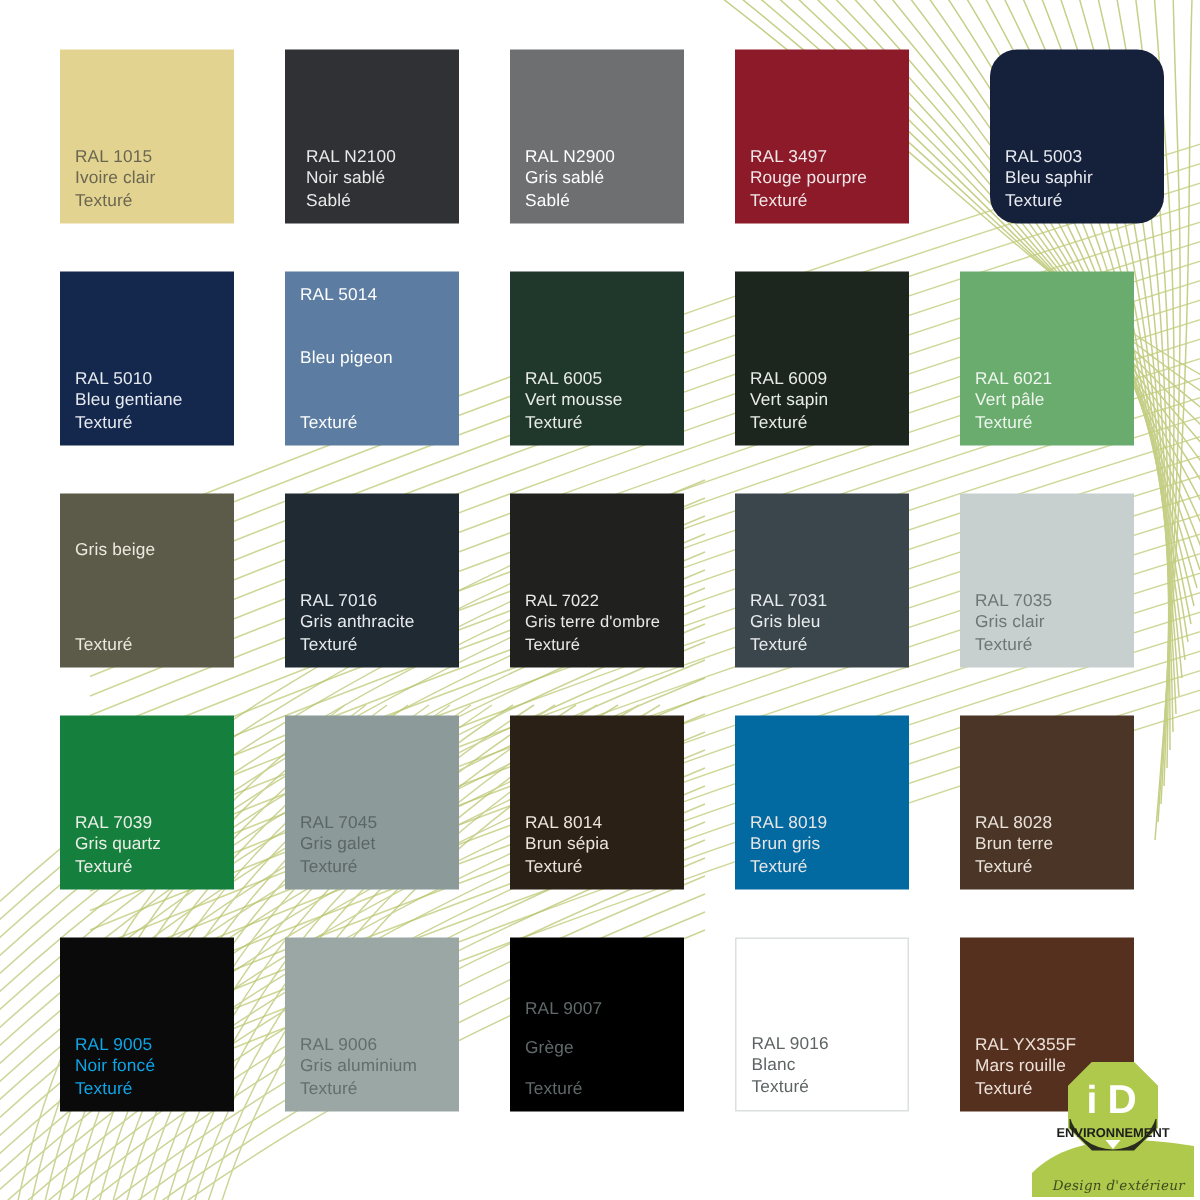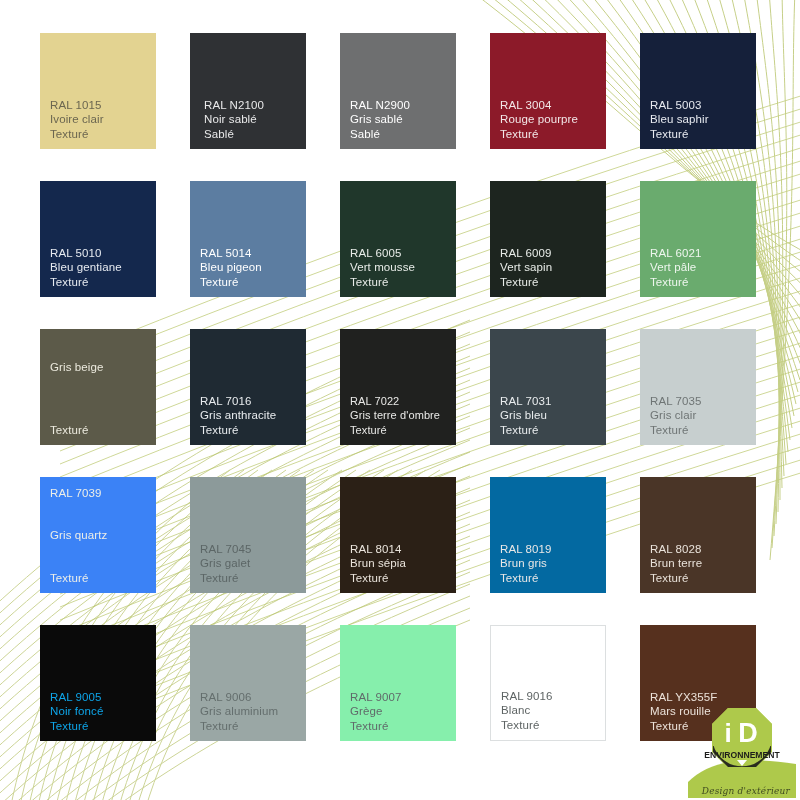--- a/index.html
+++ b/index.html
@@ -183,35 +183,35 @@
       <div class="code">RAL N2100</div>
       <div class="name">Noir sablé</div>
       <div class="finish">Sablé</div>
     </div>
     <div class="swatch" style="left: 340px; top: 33px; background: rgb(110, 111, 112); color: rgb(255, 255, 255);">
       <div class="code">RAL N2900</div>
       <div class="name">Gris sablé</div>
       <div class="finish">Sablé</div>
     </div>
     <div class="swatch" style="left: 490px; top: 33px; background: rgb(140, 26, 41); color: rgb(242, 231, 232);">
-      <div class="code">RAL 3004</div>
+      <div class="code">RAL 3497</div>
       <div class="name">Rouge pourpre</div>
       <div class="finish">Texturé</div>
     </div>
-    <div class="swatch" style="left: 640px; top: 33px; background: rgb(21, 32, 58); color: rgb(231, 234, 240);">
+    <div class="swatch" style="left: 660px; top: 33px; background: rgb(21, 32, 58); color: rgb(231, 234, 240); border-radius: 18px;">
       <div class="code">RAL 5003</div>
       <div class="name">Bleu saphir</div>
       <div class="finish">Texturé</div>
     </div>
     <div class="swatch" style="left: 40px; top: 181px; background: rgb(20, 40, 77); color: rgb(230, 234, 240);">
       <div class="code">RAL 5010</div>
       <div class="name">Bleu gentiane</div>
       <div class="finish">Texturé</div>
     </div>
-    <div class="swatch" style="left: 190px; top: 181px; background: rgb(92, 125, 161); color: rgb(255, 255, 255);">
+    <div class="swatch" style="left: 190px; top: 181px; background: rgb(92, 125, 161); color: rgb(255, 255, 255); gap: 28px;">
       <div class="code">RAL 5014</div>
       <div class="name">Bleu pigeon</div>
       <div class="finish">Texturé</div>
     </div>
     <div class="swatch" style="left: 340px; top: 181px; background: rgb(32, 55, 43); color: rgb(232, 236, 232);">
       <div class="code">RAL 6005</div>
       <div class="name">Vert mousse</div>
       <div class="finish">Texturé</div>
     </div>
     <div class="swatch" style="left: 490px; top: 181px; background: rgb(29, 37, 31); color: rgb(232, 236, 232);">
@@ -242,21 +242,21 @@
     <div class="swatch" style="left: 490px; top: 329px; background: rgb(59, 70, 76); color: rgb(233, 236, 238);">
       <div class="code">RAL 7031</div>
       <div class="name">Gris bleu</div>
       <div class="finish">Texturé</div>
     </div>
     <div class="swatch" style="left: 640px; top: 329px; background: rgb(199, 207, 207); color: rgb(111, 117, 117);">
       <div class="code">RAL 7035</div>
       <div class="name">Gris clair</div>
       <div class="finish">Texturé</div>
     </div>
-    <div class="swatch" style="left: 40px; top: 477px; background: #3b82f6; color: rgb(236, 238, 232); gap: 28px;">
+    <div class="swatch" style="left: 40px; top: 477px; background: #15803d; color: rgb(236, 238, 232);">
       <div class="code">RAL 7039</div>
       <div class="name">Gris quartz</div>
       <div class="finish">Texturé</div>
     </div>
     <div class="swatch" style="left: 190px; top: 477px; background: rgb(140, 154, 154); color: rgb(92, 102, 102);">
       <div class="code">RAL 7045</div>
       <div class="name">Gris galet</div>
       <div class="finish">Texturé</div>
     </div>
     <div class="swatch" style="left: 340px; top: 477px; background: rgb(43, 32, 22); color: rgb(234, 228, 220);">
@@ -277,21 +277,21 @@
     <div class="swatch" style="left: 40px; top: 625px; background: rgb(10, 10, 10); color: #0ea5e9;">
       <div class="code">RAL 9005</div>
       <div class="name">Noir foncé</div>
       <div class="finish">Texturé</div>
     </div>
     <div class="swatch" style="left: 190px; top: 625px; background: rgb(154, 167, 165); color: rgb(100, 110, 109);">
       <div class="code">RAL 9006</div>
       <div class="name">Gris aluminium</div>
       <div class="finish">Texturé</div>
     </div>
-    <div class="swatch" style="left: 340px; top: 625px; background: #86efac; color: rgb(96, 106, 106);">
+    <div class="swatch" style="left: 340px; top: 625px; background: #000000; color: rgb(96, 106, 106); gap: 12px;">
       <div class="code">RAL 9007</div>
       <div class="name">Grège</div>
       <div class="finish">Texturé</div>
     </div>
     <div class="swatch" style="left: 490px; top: 625px; background: rgb(255, 255, 255); color: rgb(94, 100, 100); border: 1px solid rgb(220, 223, 224);">
       <div class="code">RAL 9016</div>
       <div class="name">Blanc</div>
       <div class="finish">Texturé</div>
     </div>
     <div class="swatch" style="left: 640px; top: 625px; background: rgb(86, 48, 30); color: rgb(236, 226, 218);">

